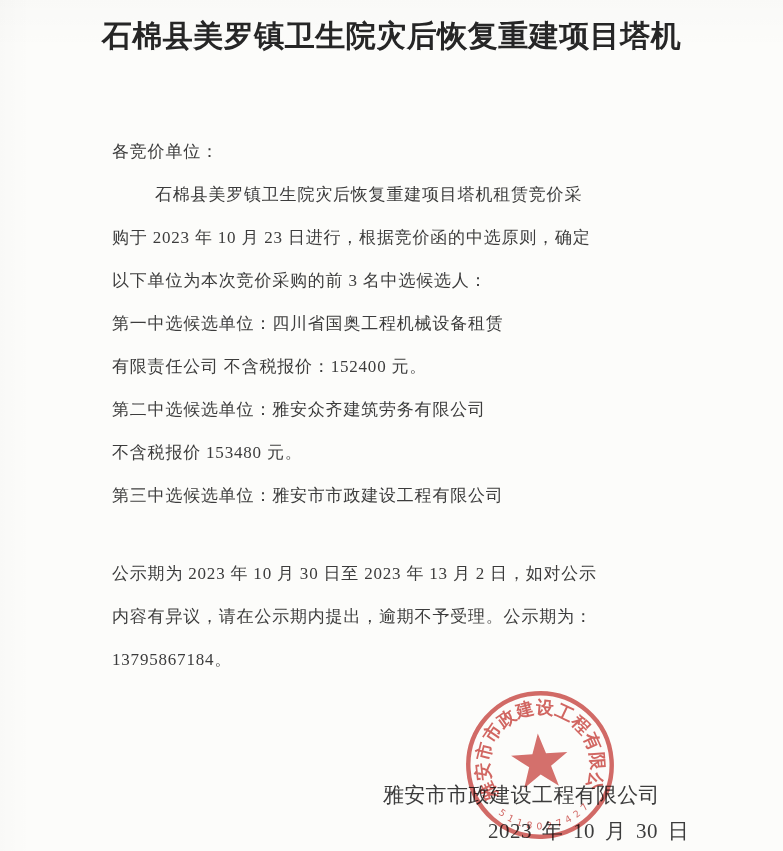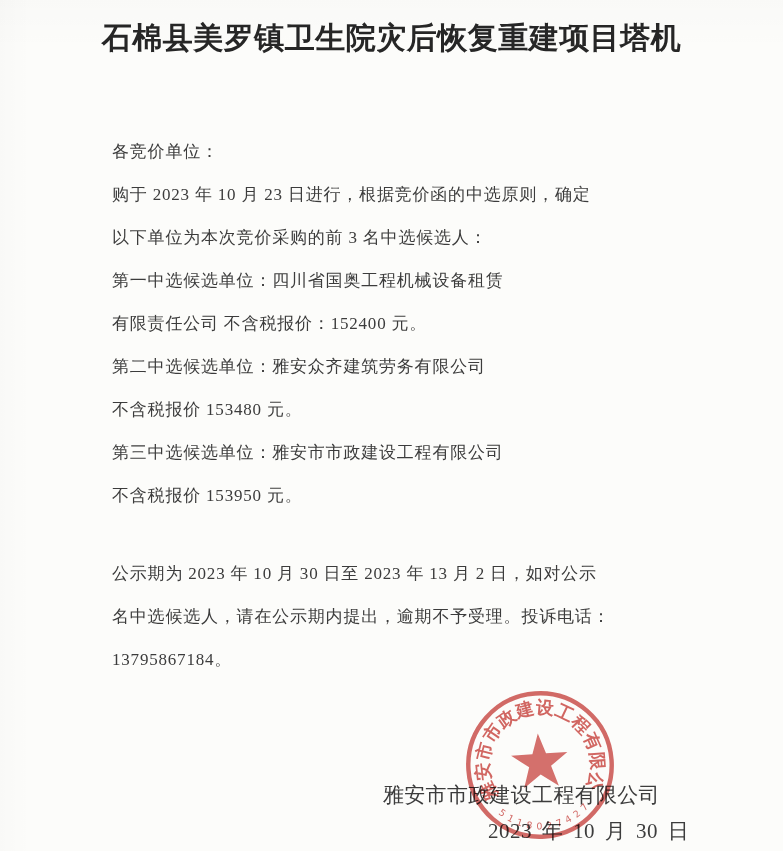--- a/index.html
+++ b/index.html
@@ -15,21 +15,21 @@
     overflow: hidden;
     font-family: "Liberation Serif", "DejaVu Serif", serif;
     color: #3c3c3c;
   }
   .title-block {
     position: absolute;
     top: 16px;
     left: 50px;
     width: 683px;
     text-align: center;
-    font-family: Liberation Sans, sans-serif;
+    font-family: Liberation Mono, monospace;
     font-weight: bold;
     font-size: 30px;
     line-height: 44px;
     letter-spacing: 0.5px;
     color: #262626;
   }
   .body-block {
     position: absolute;
     left: 112px;
     top: 130px;
@@ -86,31 +86,31 @@
 <body>
 
 <div class="page">
 
   <div class="title-block">
     <div class="line">石棉县美罗镇卫生院灾后恢复重建项目塔机</div>
   </div>
 
   <div class="body-block">
     <div class="line">各竞价单位：</div>
+    <div class="line first-indent">石棉县美罗镇卫生院灾后恢复重建项目塔机租赁竞价采</div>
     <div class="line">购于 2023 年 10 月 23 日进行，根据竞价函的中选原则，确定</div>
     <div class="line">以下单位为本次竞价采购的前 3 名中选候选人：</div>
     <div class="line">第一中选候选单位：四川省国奥工程机械设备租赁</div>
     <div class="line">有限责任公司 不含税报价：152400 元。</div>
     <div class="line">第二中选候选单位：雅安众齐建筑劳务有限公司</div>
     <div class="line">不含税报价 153480 元。</div>
     <div class="line">第三中选候选单位：雅安市市政建设工程有限公司</div>
-    <div class="line">不含税报价 153950 元。</div>
     <div class="notice-block">
       <div class="line">公示期为 2023 年 10 月 30 日至 2023 年 13 月 2 日，如对公示</div>
-      <div class="line">名中选候选人，请在公示期内提出，逾期不予受理。投诉电话：</div>
+      <div class="line">内容有异议，请在公示期内提出，逾期不予受理。公示期为：</div>
       <div class="line">13795867184。</div>
     </div>
   </div>
 
   <div class="signature-company">雅安市市政建设工程有限公司</div>
   <div class="signature-date">2023 年 10 月 30 日</div>
 
   <div class="seal">
     <svg viewBox="0 0 180 180" xmlns="http://www.w3.org/2000/svg">
       <defs>

